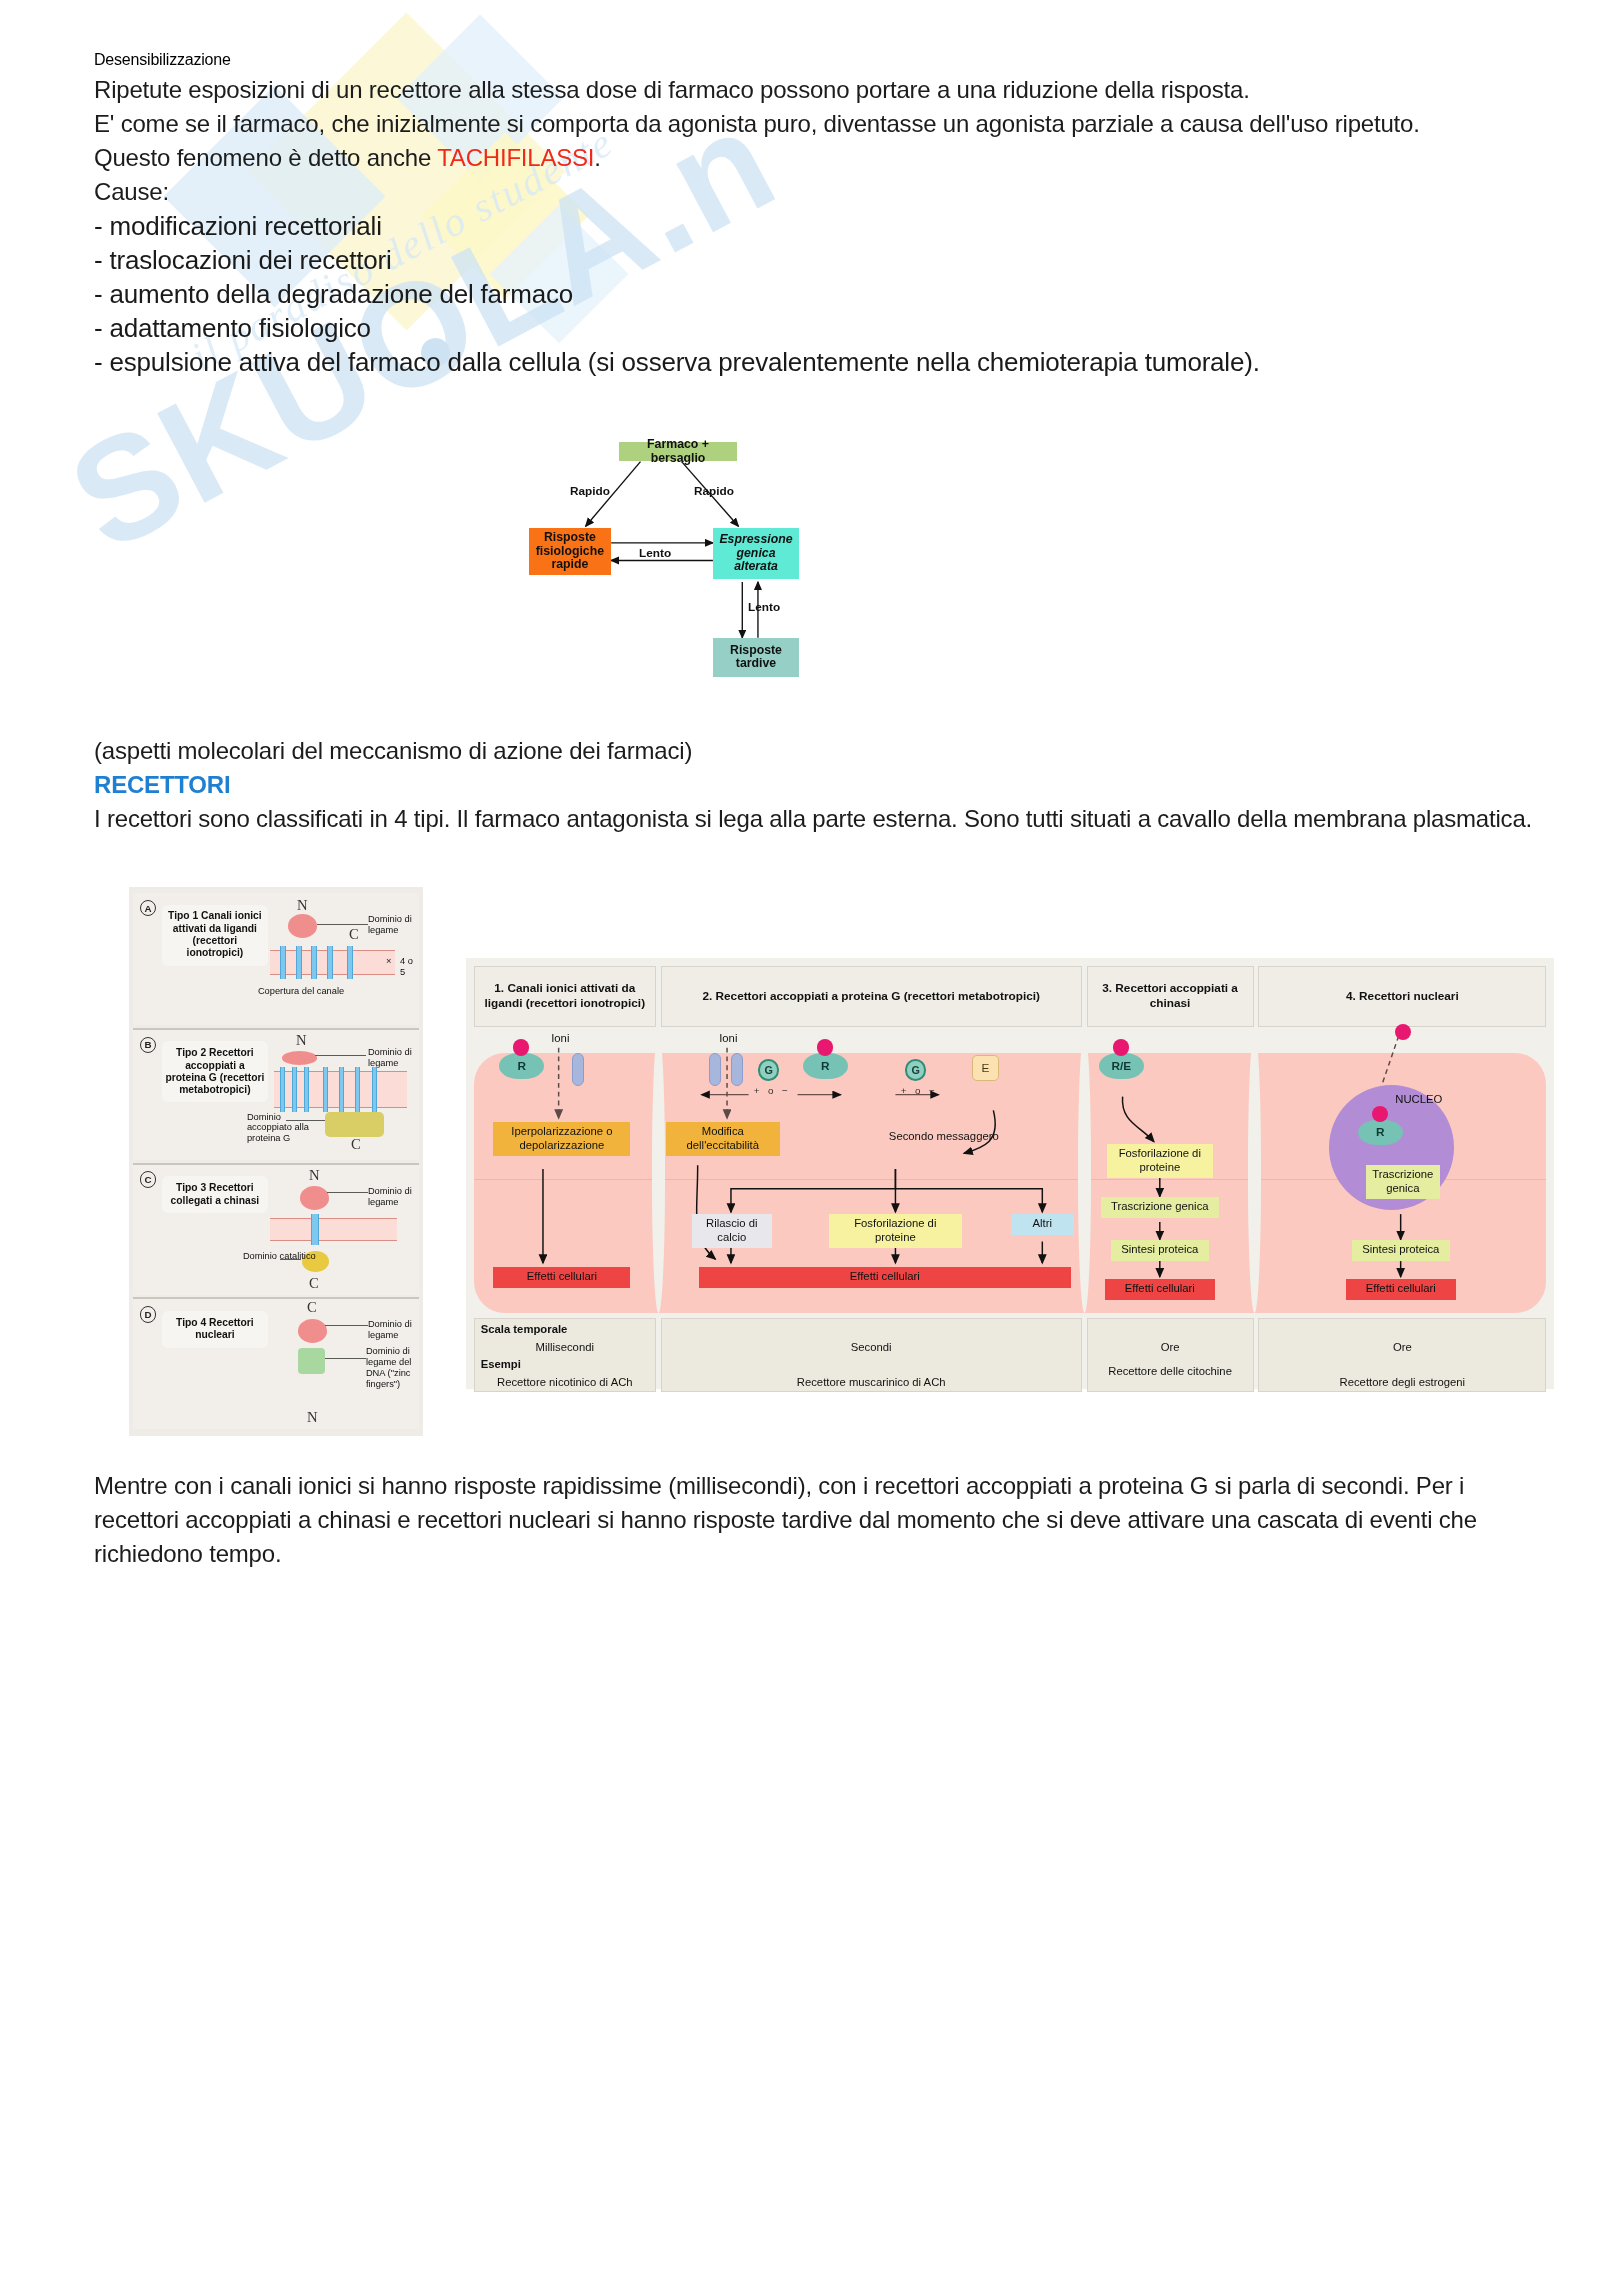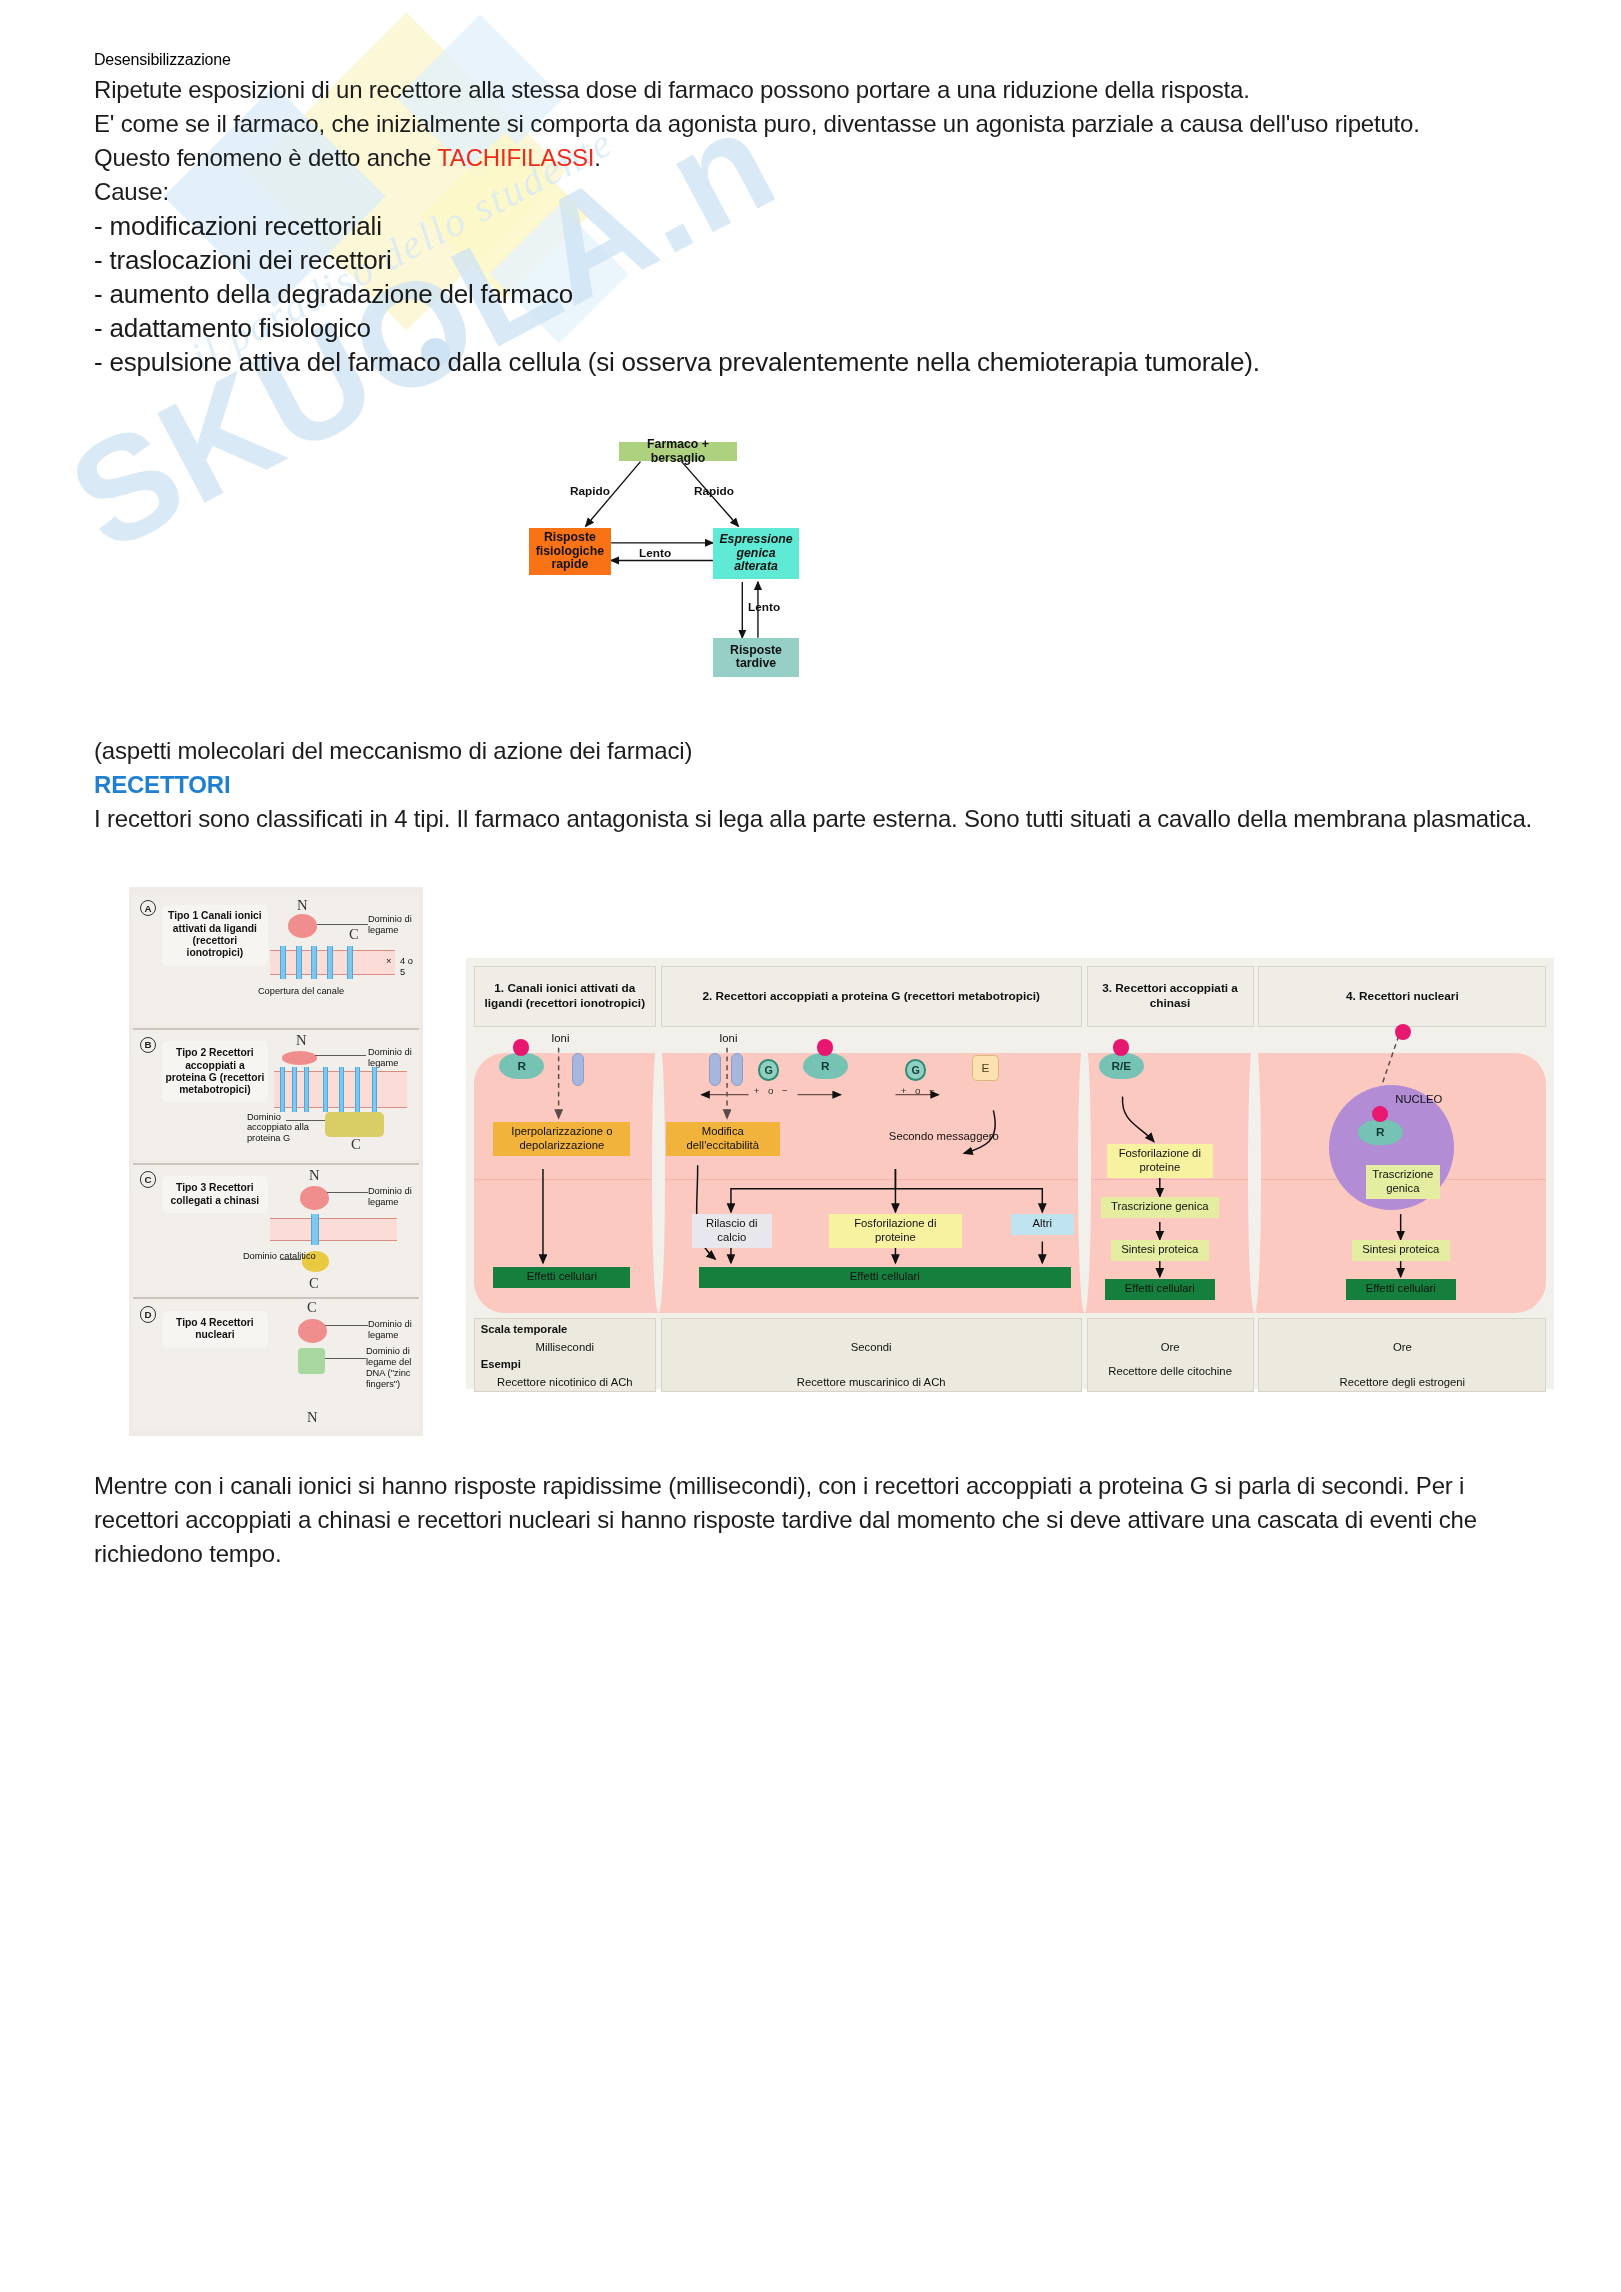--- a/index.html
+++ b/index.html
@@ -117,21 +117,21 @@
   }
   .divider-wave { position:absolute; top:0; bottom:0; width:13.7px; background:#f2f0eb;
                   border-radius:50%; }
   .sbox { position:absolute; text-align:center; font-size:11.3px; line-height:13.2px;
           color:#111; padding:3.9px 4.9px; }
   .sbox-orange { background:#f2b33c; font-weight:normal; }
   .sbox-yellow { background:#f7f2a0; }
   .sbox-yellowgreen { background:#e4eda0; }
   .sbox-grey { background:#e8e8ec; }
   .sbox-blue { background:#bfe3ef; }
-  .sbox-pale { background:#15803d; }
+  .sbox-pale { background:#ef4444; }
   .slabel { position:absolute; font-size:11.3px; line-height:13.2px; color:#111;
             text-align:center; }
   .receptor { position:absolute; width:45px; height:25.5px; border-radius:50%/60%;
               background:#76c2b4; display:flex; align-items:center; justify-content:center;
               font-size:11.8px; font-weight:bold; color:#0d3b33; }
   .ligand { position:absolute; width:16.7px; height:16.7px; border-radius:50%;
             background:#e8176f; }
   .ionch { position:absolute; width:12.7px; height:33px; border-radius:6.9px;
            background:#a7b6dd; border:1px solid #8d9dcb; }
   .gprot { position:absolute; width:21.6px; height:21.6px; border-radius:50%;

